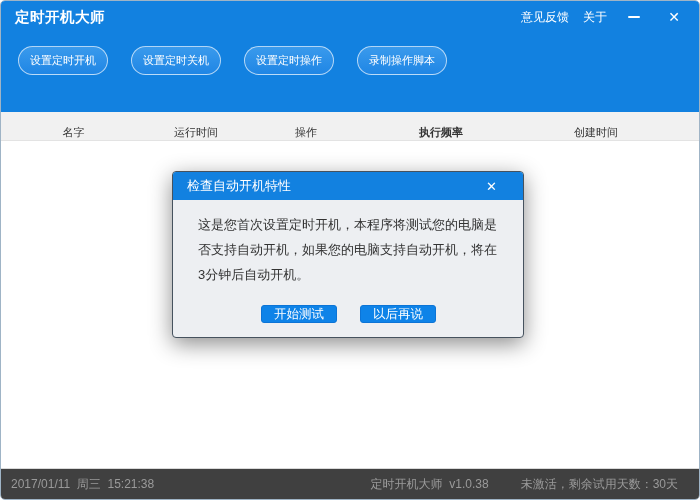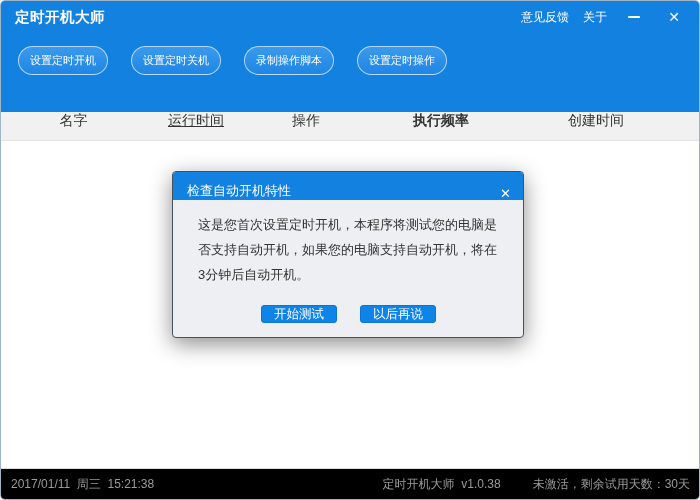--- a/index.html
+++ b/index.html
@@ -23,44 +23,44 @@
   .pill-btn {
     height:29px; padding:0 11px; border-radius:15px;
     background:linear-gradient(#3a9aec, #1f86e5);
     border:1px solid rgba(255,255,255,0.65);
     color:#fff; font-size:11px; display:flex; align-items:center; justify-content:center;
     cursor:pointer; white-space:nowrap;
   }
   
   .table-header {
     height:29px; background:#f1f1f1; border-bottom:1px solid #e3e3e3;
-    display:flex; align-items:flex-start; color:#333; font-size:14px; flex:0 0 auto;
+    display:flex; align-items:flex-end; color:#333; font-size:11px; flex:0 0 auto;
   }
   .th { text-align:center; }
-  .th.c1{width:145px;} .th.c2{width:100px;text-decoration:underline;} .th.c3{width:120px;} .th.c4{width:150px;font-weight:bold;} .th.c5{width:160px;}
+  .th.c1{width:145px;} .th.c2{width:100px;} .th.c3{width:120px;} .th.c4{width:150px;font-weight:bold;} .th.c5{width:160px;}
   
   .content { flex:1 1 auto; background:#fff; }
   
   .statusbar {
-    height:31px; background:#000000; border-top:1px solid #d9d9d9;
-    display:flex; align-items:center; padding:0 9px 0 10px;
+    height:31px; background:#404040; border-top:1px solid #d9d9d9;
+    display:flex; align-items:center; padding:0 21px 0 10px;
     color:#9a9a9a; font-size:12px; flex:0 0 auto;
   }
   .status-left { white-space:pre; }
   .status-right { margin-left:auto; display:flex; gap:32px; white-space:pre; }
   
   .dialog {
     position:absolute; left:172px; top:171px; width:352px; height:167px;
     border:1px solid #46525e; border-radius:4px; overflow:hidden;
     box-shadow:0 6px 22px rgba(0,0,0,0.45);
     display:flex; flex-direction:column; background:#edeff2;
   }
   .dialog-titlebar {
-    height:28px; background:#1281e0; display:flex; align-items:flex-end;
-    padding:0 12px 0 14px; flex:0 0 auto;
+    height:28px; background:#1281e0; display:flex; align-items:center;
+    padding:0 26px 0 14px; flex:0 0 auto;
   }
   .dialog-title { color:#fff; font-size:13px; }
   .dialog-close { margin-left:auto; color:#fff; font-size:13px; font-weight:bold; cursor:pointer; line-height:1; }
   .dialog-body { padding:12px 24px 0 25px; }
   .dialog-text { color:#333; font-size:13px; line-height:25px; width:305px; }
   .dialog-buttons { display:flex; justify-content:center; gap:23px; margin-top:18px; }
   .dlg-btn {
     width:76px; height:18px; background:#0e83e8; border:1px solid #0c74d6; border-radius:3px;
     color:#fff; font-size:12.5px; display:flex; align-items:center; justify-content:center; cursor:pointer;
   }
@@ -80,22 +80,22 @@
           <span class="min-bar"></span>
         </span>
         <span class="win-btn">
           <span class="close-x">✕</span>
         </span>
       </div>
     </div>
     <div class="toolbar">
       <div class="pill-btn">设置定时开机</div>
       <div class="pill-btn">设置定时关机</div>
+      <div class="pill-btn">设置定时操作</div>
       <div class="pill-btn">录制操作脚本</div>
-      <div class="pill-btn">设置定时操作</div>
     </div>
   </div>
 
   <div class="table-header">
     <div class="th c1">名字</div>
     <div class="th c2">运行时间</div>
     <div class="th c3">操作</div>
     <div class="th c4">执行频率</div>
     <div class="th c5">创建时间</div>
   </div>

